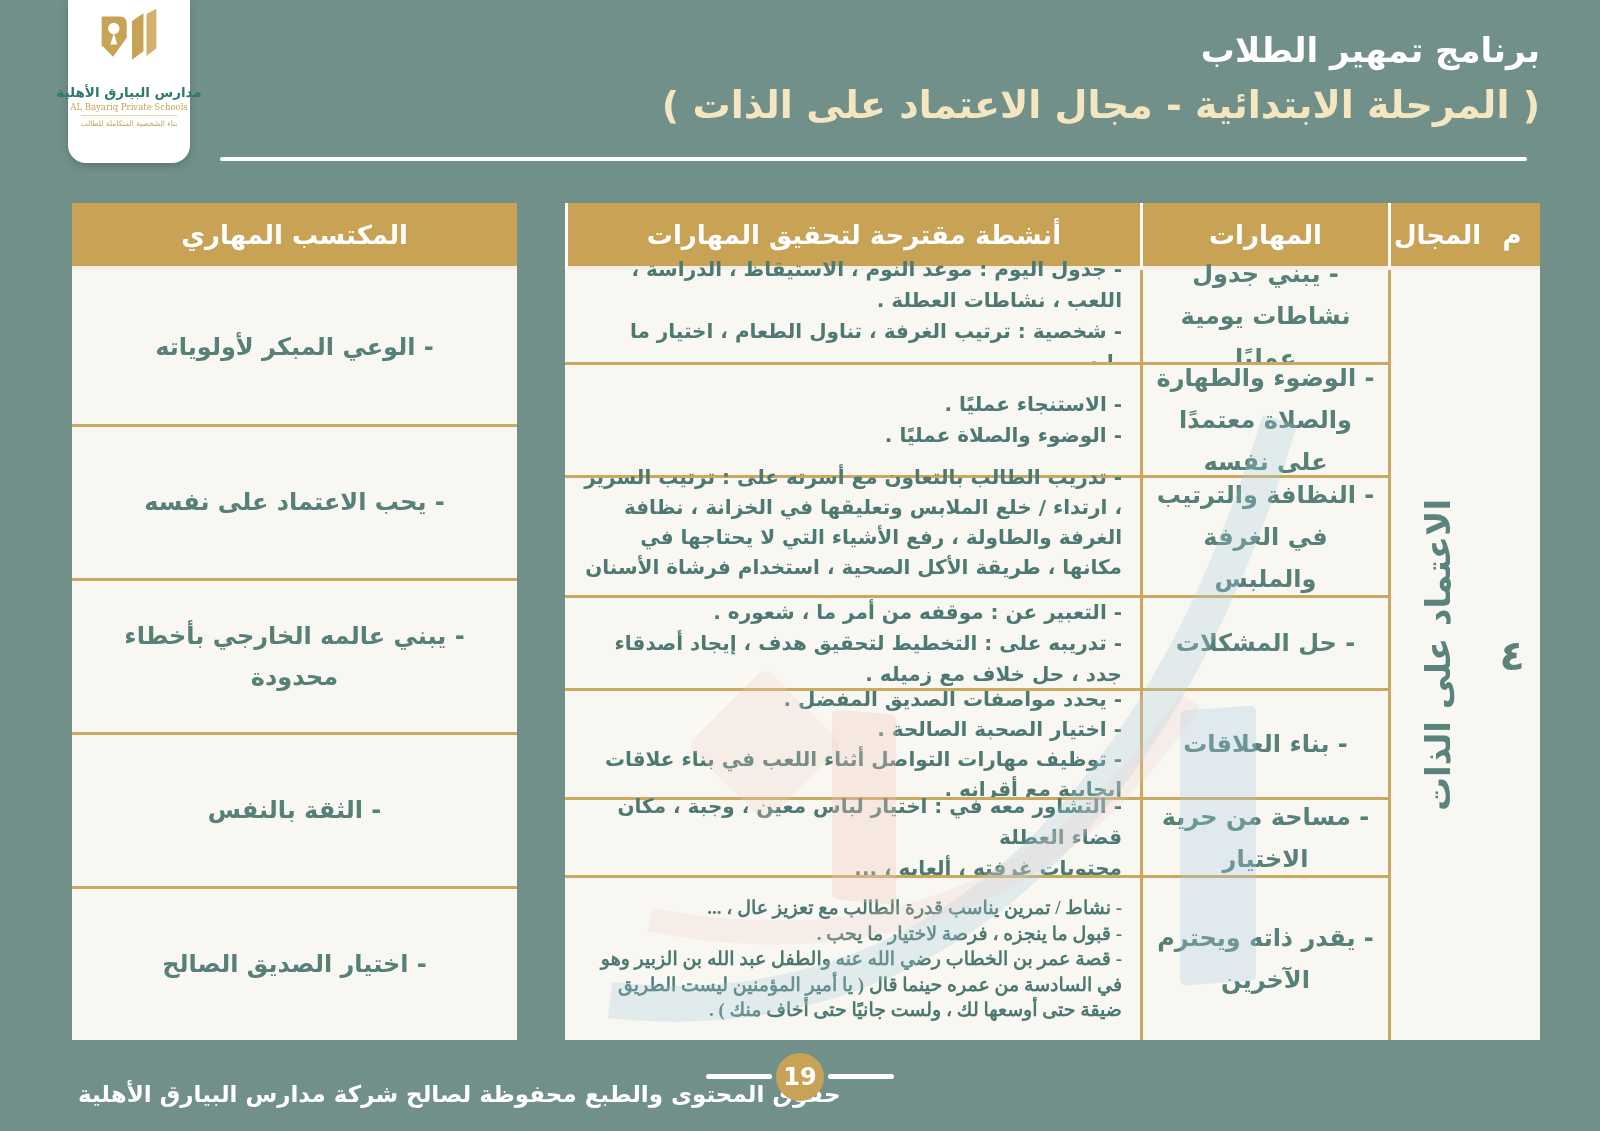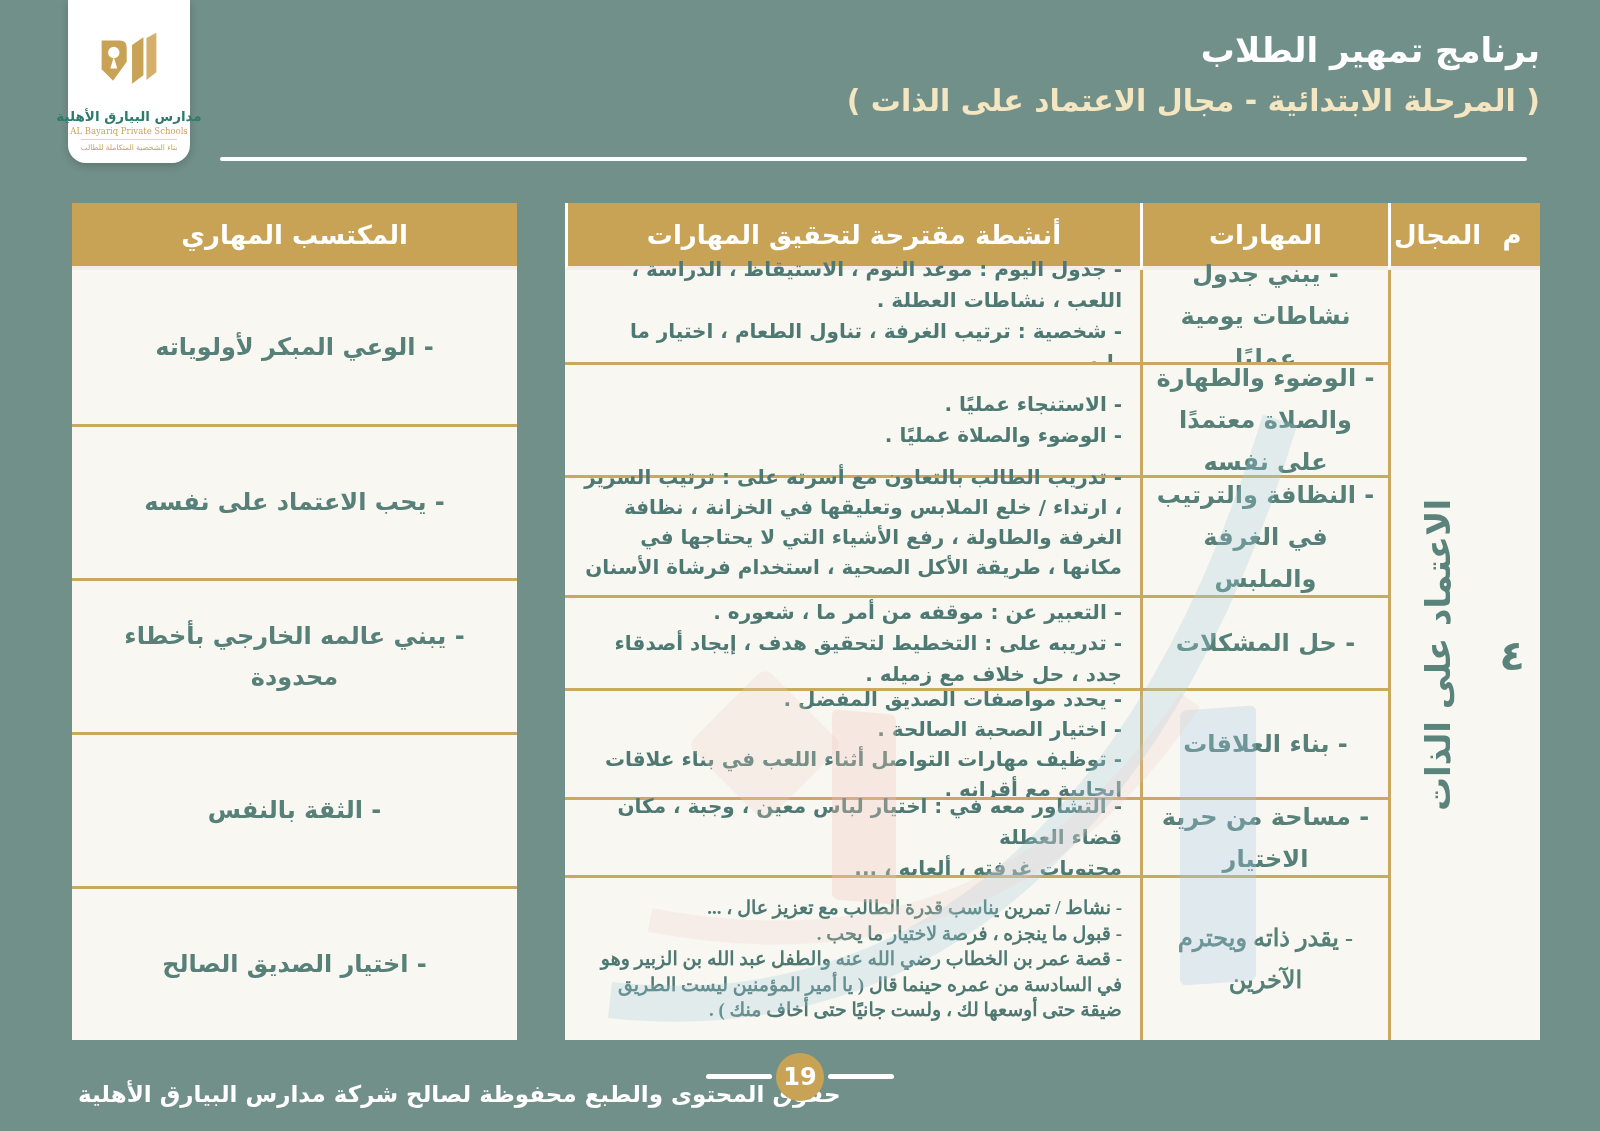--- a/index.html
+++ b/index.html
@@ -15,31 +15,31 @@
     direction:rtl;
   }
   
   .logo-card{
     position:absolute;left:68px;top:0;
     width:122px;height:163px;
     background:#ffffff;
     border-radius:0 0 18px 18px;
     box-shadow:0 3px 8px rgba(0,0,0,.18);
     display:flex;flex-direction:column;align-items:center;
-    padding-top:28px;box-sizing:border-box;
+    padding-top:4px;box-sizing:border-box;
   }
   .logo-mark{width:76px;height:78px;}
   .logo-ar{color:#2e7a6c;font-weight:bold;font-size:13.5px;margin-top:2px;white-space:nowrap;}
   .logo-en{color:#c8a355;font-family:"DejaVu Serif",serif;font-size:8.5px;margin-top:2px;white-space:nowrap;}
   .logo-tag{color:#c8a355;font-size:7.5px;margin-top:3px;border-top:1px solid #e3d3ae;padding-top:3px;white-space:nowrap;}
   .title-block{
     position:absolute;right:60px;top:30px;
   }
   .page-title{color:#ffffff;font-size:34px;font-weight:bold;line-height:1.2;}
-  .page-subtitle{color:#f4e6c0;font-size:30px;font-weight:bold;margin-top:12px;line-height:1.2;}
+  .page-subtitle{color:#f4e6c0;font-size:38px;font-weight:bold;margin-top:12px;line-height:1.2;}
   .title-divider{
     position:absolute;left:220px;top:157px;width:1307px;height:4px;
     background:#ffffff;border-radius:3px;
   }
   
   .th{
     background:#c8a355;color:#ffffff;font-weight:bold;font-size:26px;
     display:flex;align-items:center;justify-content:center;
     border-bottom:4px solid #f2efe7;box-sizing:border-box;
   }
@@ -172,21 +172,21 @@
       <span class="line">- اختيار الصحبة الصالحة .</span>
       <span class="line">- توظيف مهارات التواصل أثناء اللعب في بناء علاقات إيجابية مع أقرانه .</span>
     </div>
 
     <div class="cell skill-cell gold-l gold-t" style="grid-row:7;">- مساحة من حرية الاختيار</div>
     <div class="cell act-cell gold-t" style="grid-row:7;">
       <span class="line">- التشاور معه في : اختيار لباس معين ، وجبة ، مكان قضاء العطلة</span>
       <span class="line">محتويات غرفته ، ألعابه ، ...</span>
     </div>
 
-    <div class="cell skill-cell gold-l gold-t" style="grid-row:8;font-family:Liberation Serif, serif;">- يقدر ذاته ويحترم الآخرين</div>
+    <div class="cell skill-cell gold-l gold-t" style="grid-row:8;">- يقدر ذاته ويحترم الآخرين</div>
     <div class="cell act-cell gold-t tight" style="grid-row:8;font-family:Liberation Serif, serif;">
       <span class="line">- نشاط / تمرين يناسب قدرة الطالب مع تعزيز عال ، ...</span>
       <span class="line">- قبول ما ينجزه ، فرصة لاختيار ما يحب .</span>
       <span class="line">- قصة عمر بن الخطاب رضي الله عنه والطفل عبد الله بن الزبير وهو في السادسة من عمره حينما قال ( يا أمير المؤمنين ليست الطريق ضيقة حتى أوسعها لك ، ولست جانيًا حتى أخاف منك ) .</span>
     </div>
   </div>
 
   <div class="atable">
     <div class="th">المكتسب المهاري</div>
     <div class="cell a-cell">- الوعي المبكر لأولوياته</div>

